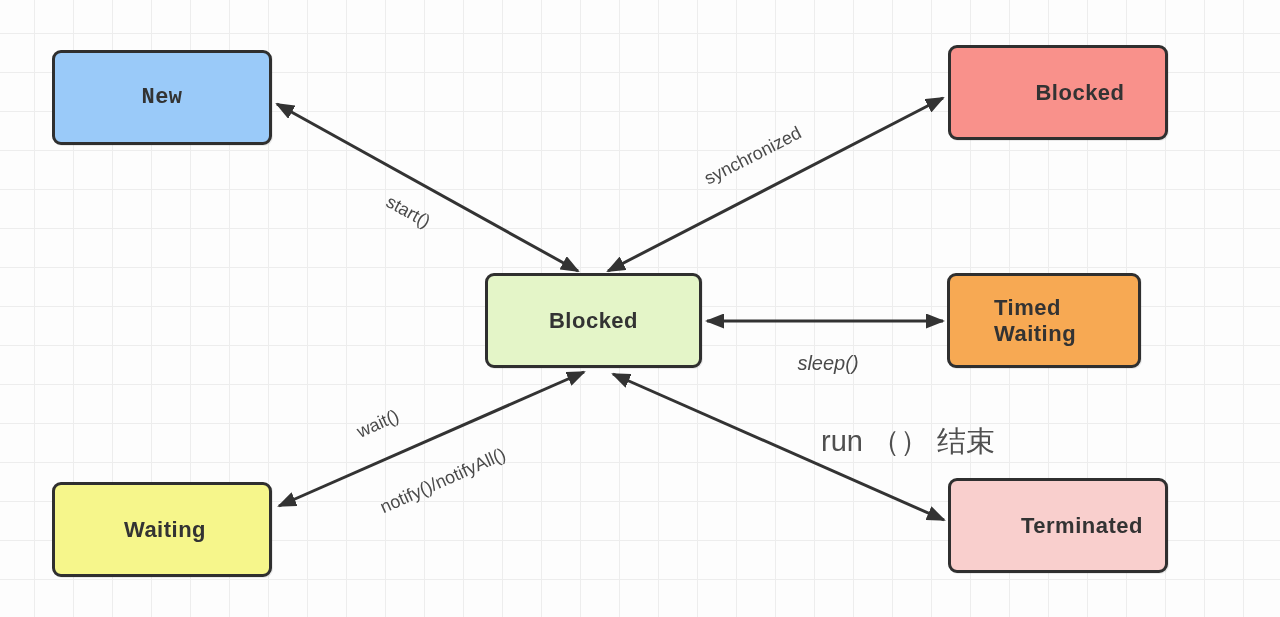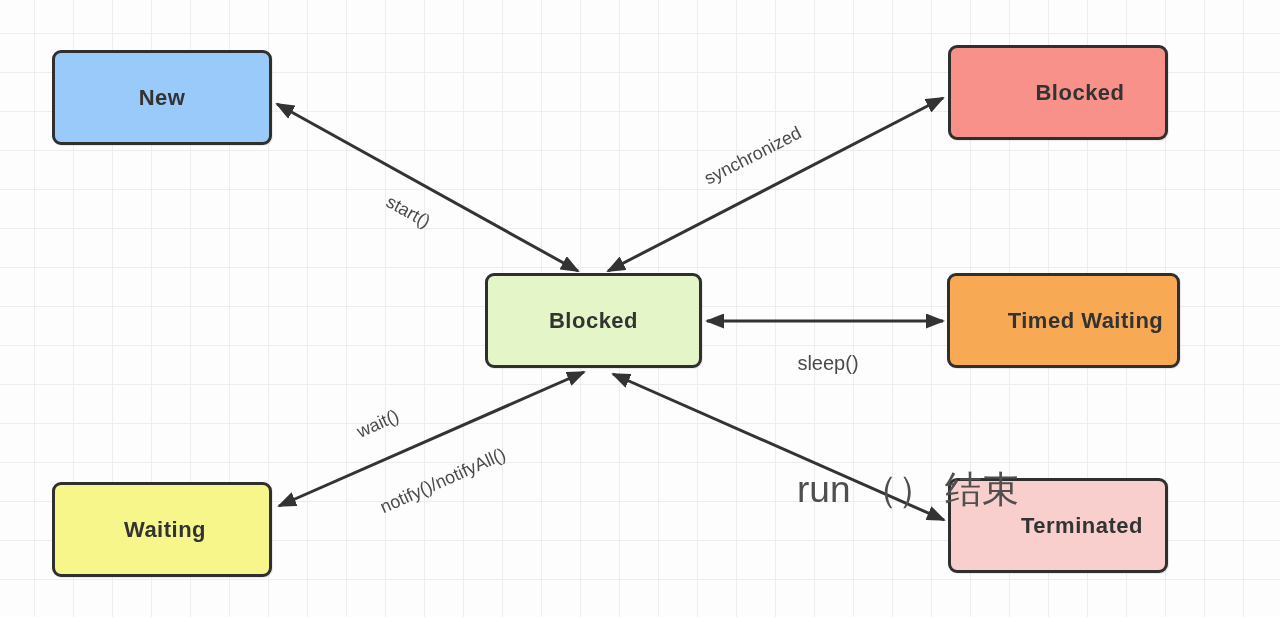--- a/index.html
+++ b/index.html
@@ -24,40 +24,40 @@
     position:absolute;
     width:220px;height:95px;
     box-sizing:border-box;
     border:3px solid #2f2f2f;
     border-radius:9px;
     display:flex;align-items:center;justify-content:center;
     font-weight:bold;font-size:22px;color:#333333;
     letter-spacing:0.5px;
     box-shadow:1px 1px 0 rgba(0,0,0,0.08);
   }
-  #node-new          {left:52px;  top:50px;}
+  #node-new          {left:52px;  top:50px;font-family:Liberation Mono, monospace;}
   #node-blocked      {left:948px; top:45px;}
   #node-running      {left:485px; top:273px; width:217px;}
-  #node-timed-waiting{left:947px; top:273px; width:233px;padding-left:44px;}
+  #node-timed-waiting{left:947px; top:273px; width:194px;padding-left:44px;}
   #node-waiting      {left:52px;  top:482px;padding-left:6px;}
   #node-terminated   {left:948px; top:478px;}
 
   .edge-label{
     position:absolute;
     color:#4a4a4a;
     font-size:18px;
     white-space:nowrap;
     transform-origin:center center;
   }
   #label-start {left:408px; top:212px; transform:translate(-50%,-50%) rotate(29deg);}
   #label-sync  {left:753px; top:156px; transform:translate(-50%,-50%) rotate(-27deg);}
-  #label-sleep {left:828px; top:363px; transform:translate(-50%,-50%); font-size:20px;}
+  #label-sleep {left:828px; top:363px; transform:translate(-50%,-50%); font-size:20px;font-style:italic;}
   #label-wait  {left:378px; top:424px; transform:translate(-50%,-50%) rotate(-24deg);}
   #label-notify{left:443px; top:481px; transform:translate(-50%,-50%) rotate(-24deg);}
-  #label-run   {left:908px; top:442px; transform:translate(-50%,-50%); font-size:37px; color:#4f4f4f;margin-top:48px;}
+  #label-run   {left:908px; top:442px; transform:translate(-50%,-50%); font-size:29px; color:#4f4f4f;}
 </style>
 </head>
 <body>
 
 <div class="canvas">
 
   <svg class="edges" width="1280" height="617" viewBox="0 0 1280 617">
     <defs>
       <marker id="arrow" markerUnits="userSpaceOnUse" markerWidth="19" markerHeight="15" refX="17" refY="7.5" orient="auto-start-reverse">
         <path d="M0,0 L19,7.5 L0,15 Z" fill="#333333"></path>

